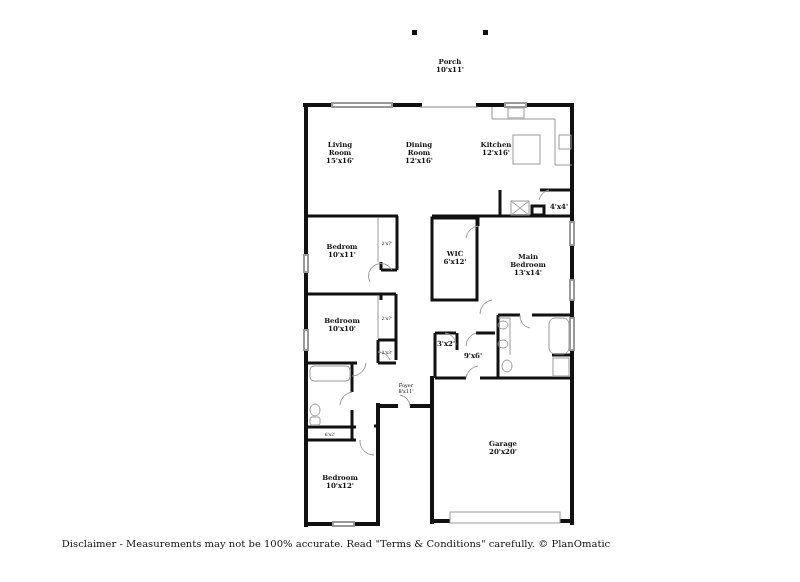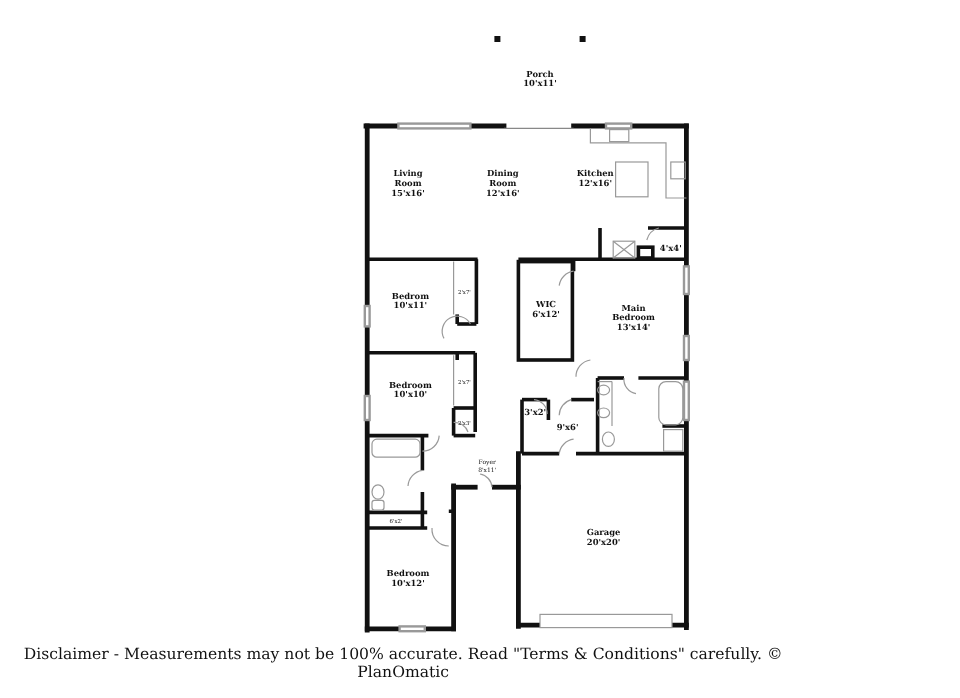--- a/index.html
+++ b/index.html
@@ -1,20 +1,20 @@
 <!DOCTYPE html>
 <html><head>
 <meta charset="utf-8">
 <style>
   html, body { margin:0; padding:0; background:#ffffff; }
   body { width:800px; height:582px; position:relative; overflow:hidden; font-family:"DejaVu Serif", serif; color:#111; }
   #plan { position:absolute; left:0; top:0; }
   .lbl { font-family:"DejaVu Serif", serif; font-weight:bold; fill:#111; text-anchor:middle; }
   .lbl-sm { font-family:"DejaVu Serif", serif; fill:#111; text-anchor:middle; }
-  .disclaimer { position:absolute; left:0; top:538px; width:672px; text-align:center; font-family:"DejaVu Serif", serif; font-size:13px; color:#111; }
+  .disclaimer { position:absolute; left:0; top:538px; width:672px; text-align:center; font-family:"DejaVu Serif", serif; font-size:10px; color:#111; }
 </style>
 </head>
 <body>
 
 <svg id="plan" width="800" height="582" viewBox="0 0 800 582" xmlns="http://www.w3.org/2000/svg">
 
   <rect x="412" y="30" width="5" height="5" fill="#111"></rect>
   <rect x="483" y="30" width="5" height="5" fill="#111"></rect>
 
   <g stroke="#111" stroke-width="4" fill="none" stroke-linecap="square">

